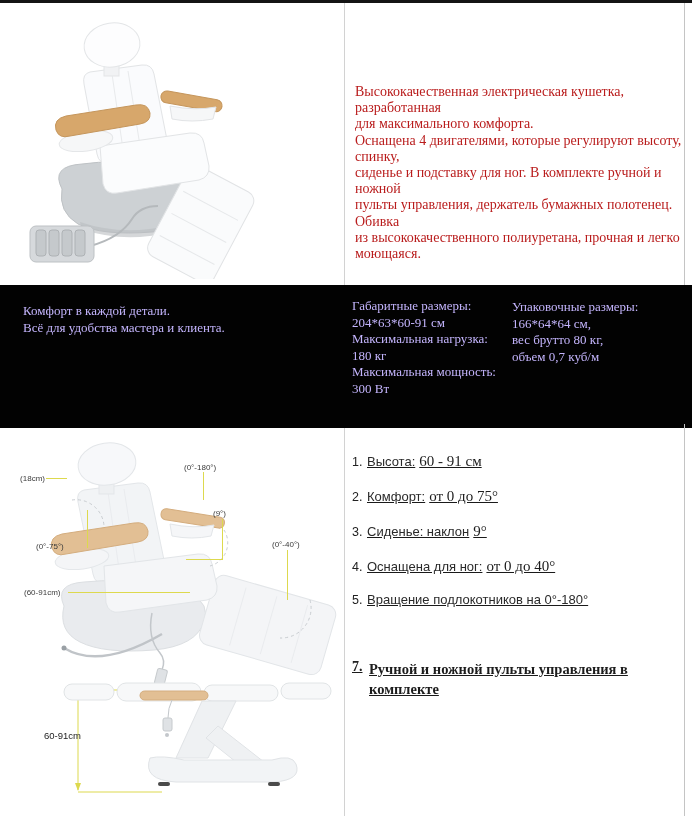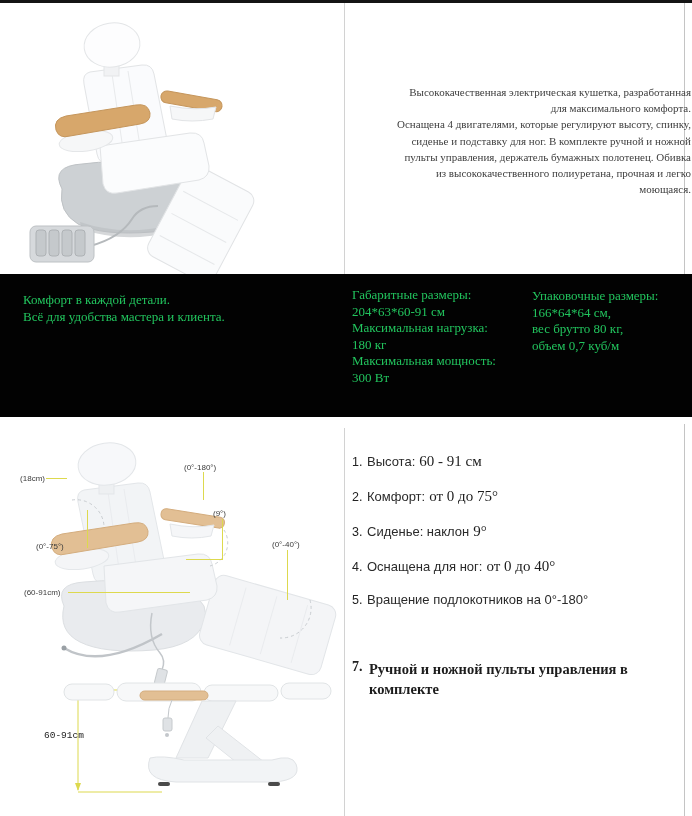--- a/index.html
+++ b/index.html
@@ -8,46 +8,46 @@
   .abs{position:absolute;}
 
   
   .top-rule{left:0;top:0;width:692px;height:3px;background:#141414;}
   .v-divider{width:1px;background:#d2d2d2;}
   .v-border{width:1px;background:#c4c4c4;}
 
   
   .product-title{left:366px;top:38px;font-size:15.5px;font-weight:bold;letter-spacing:.3px;color:#111;}
   .product-desc{left:355px;top:84px;width:336px;font-family:"Liberation Serif",serif;
-                font-size:11px;line-height:16.2px;white-space:pre-line;color:#404040;text-align:right;}
-
-  
-  .banner{left:0;top:274px;width:692px;height:143px;background:#020202;color:#22c55e;}
+                font-size:14px;line-height:16.2px;white-space:pre-line;color:#b91c1c;}
+
+  
+  .banner{left:0;top:285px;width:692px;height:143px;background:#020202;color:#c4b5fd;}
   .banner .blk{position:absolute;font-family:"Liberation Serif",serif;font-size:13px;
                line-height:16.5px;white-space:pre-line;}
   .banner-slogan{left:23px;top:18px;}
   .banner-overall{left:352px;top:13px;}
-  .banner-packaging{left:512px;top:14px;margin-left:20px;}
+  .banner-packaging{left:512px;top:14px;}
 
   
   .spec-list{left:352px;top:447px;width:332px;height:260px;}
-  .spec-item{position:absolute;left:0;white-space:nowrap;}
+  .spec-item{position:absolute;left:0;white-space:nowrap;text-decoration:underline;}
   .spec-num{font-size:12.5px;color:#222;display:inline-block;min-width:13px;}
   .spec-label{font-size:13px;color:#2a2a2a;margin-left:2px;}
   .spec-value{font-family:"Liberation Serif",serif;font-size:15px;color:#1c1c1c;margin-left:4px;}
   .spec-i1{top:5px;} .spec-i2{top:40px;} .spec-i3{top:75px;} .spec-i4{top:110px;}
   .spec-i5{top:143px;} .spec-i6{top:176px;} .spec-i7{top:212px;white-space:normal;display:flex;}
   .spec-i7 .spec-num{font-family:"Liberation Serif",serif;font-weight:bold;font-size:14px;}
   .spec-i7 .spec-value{white-space:pre-line;font-weight:bold;font-size:14.5px;line-height:20px;margin-left:4px;}
 
   
   .diagram{left:0;top:428px;width:344px;height:388px;}
   .ann-label{position:absolute;font-size:8px;color:#3a3a3a;letter-spacing:0;}
   .ann-line{position:absolute;background:#ddd94e;}
-  .side-height-label{position:absolute;left:44px;top:302px;font-size:9.5px;color:#222;font-family:Liberation Mono, monospace;}
+  .side-height-label{position:absolute;left:44px;top:302px;font-size:9.5px;color:#222;}
 
   svg{display:block;}
 </style>
 </head>
 <body>
 
 <div class="page">
 
   <div class="abs top-rule"></div>
   <div class="abs v-divider" style="left:344px;top:3px;height:282px;"></div>

